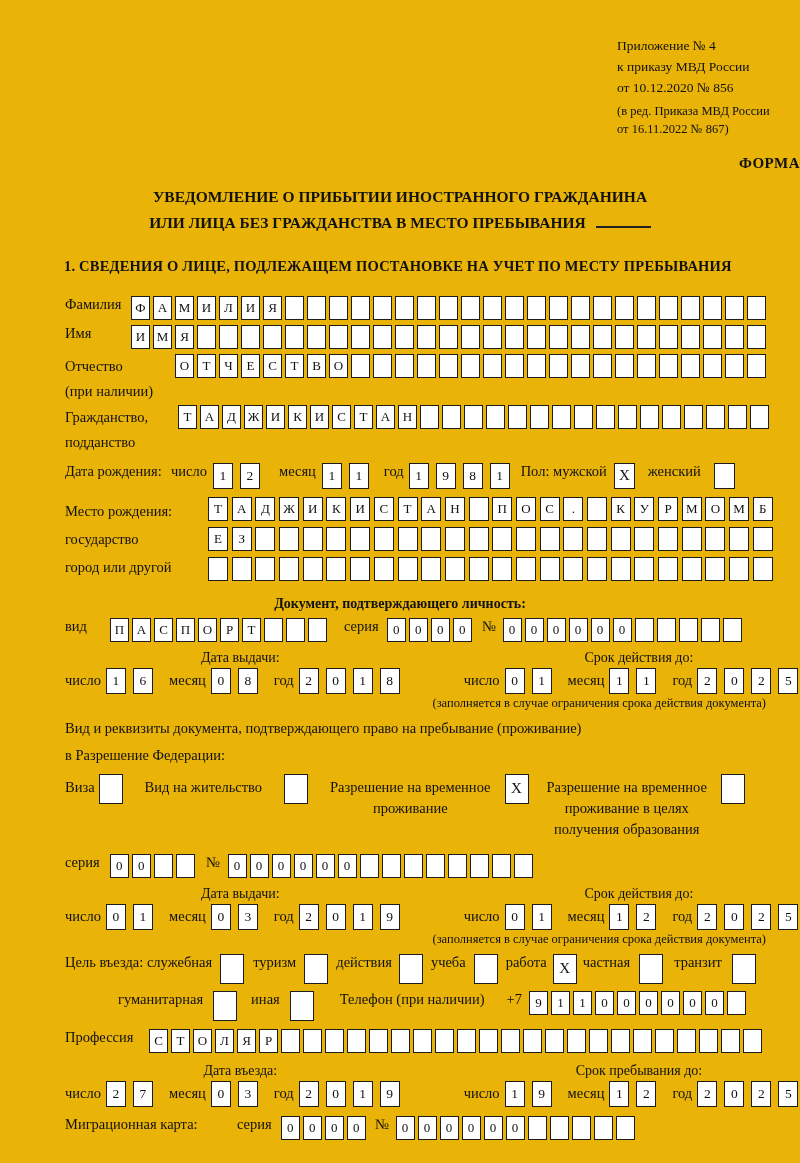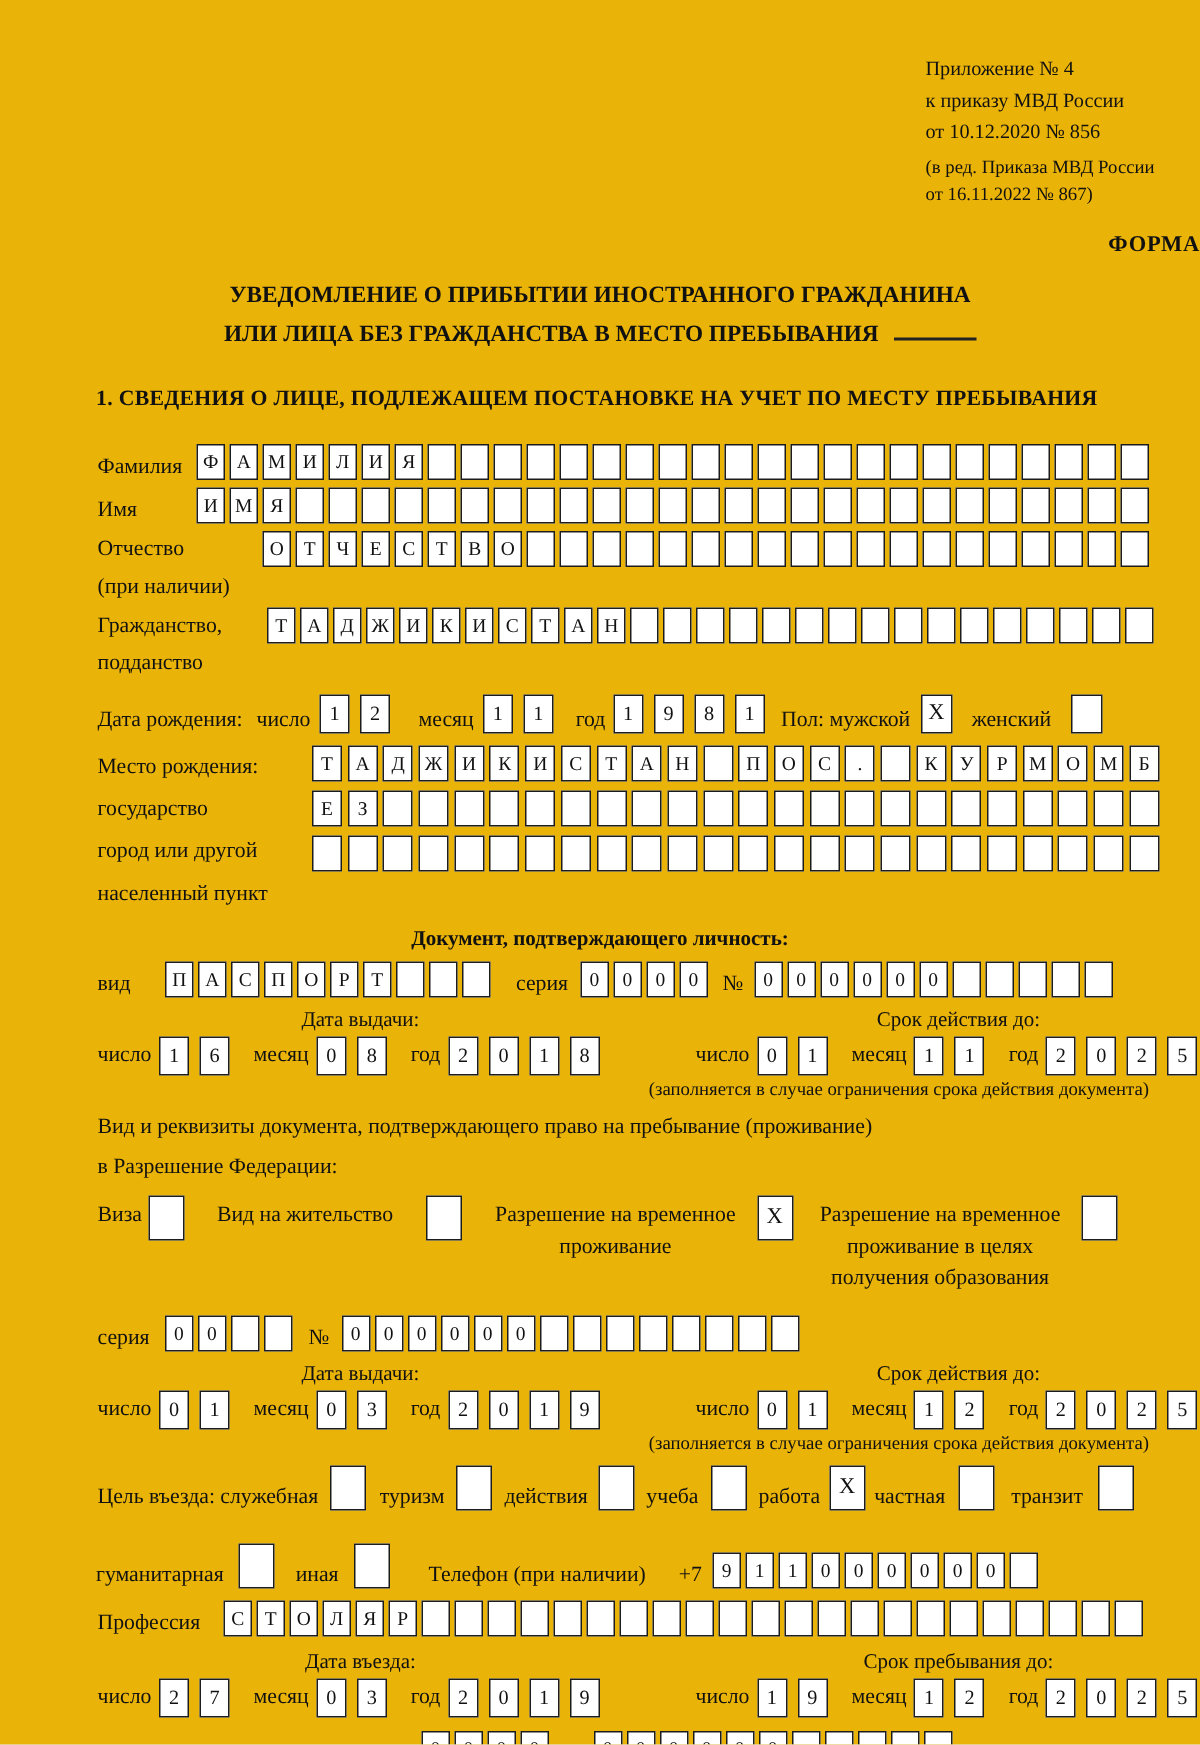--- a/index.html
+++ b/index.html
@@ -10,21 +10,21 @@
   }
   
   .hdr{padding:36px 0 0 617px;font-size:13.5px;line-height:1.55;}
   .hdr .amend{font-size:12.5px;line-height:1.45;margin-top:3px;}
   .forma{font-weight:bold;font-size:15px;text-align:right;margin-top:17px;letter-spacing:.5px;}
   
   .title{font-weight:bold;font-size:15.5px;text-align:center;margin-top:12px;line-height:1.65;}
   .blank-line{display:inline-block;width:55px;border-bottom:2px solid #222;height:14px;margin-left:10px;}
   .sect{font-weight:bold;font-size:14.5px;margin:23px 0 0 64px;letter-spacing:.2px;}
   
-  .row{display:flex;align-items:flex-end;padding-left:65px;box-sizing:border-box;}
+  .row{display:flex;align-items:flex-start;padding-left:65px;box-sizing:border-box;}
   .row--top{align-items:flex-start;}
   .lbl{font-size:14.5px;flex:none;}
   .cells{display:flex;flex:none;}
   .cbox{
     width:19px;height:24px;box-sizing:border-box;border:1.6px solid #1c1c1c;background:#fff;
     display:flex;align-items:center;justify-content:center;
     font-size:13px;margin-right:3px;flex:none;
   }
   .cells--date .cbox{width:20px;height:26px;margin-right:7px;font-size:13.5px;}
   .cells--wide .cbox{width:20px;margin-right:3.7px;}
@@ -236,21 +236,20 @@
     <div class="checkbox checkbox--sex">X</div>
     <div class="lbl" style="margin-left:13px;margin-right:13px;">женский</div>
     <div class="checkbox checkbox--sex"></div>
   </div>
 
   <div class="row row--top" style="margin-top:8px;">
     <div class="lbl" style="width:143px;line-height:1.95;">
       <div>Место рождения:</div>
       <div>государство</div>
       <div>город или другой</div>
-      <div>населенный пункт</div>
     </div>
     <div class="stack vgap">
       <div class="cells cells--wide">
           <div class="cbox">Т</div>
           <div class="cbox">А</div>
           <div class="cbox">Д</div>
           <div class="cbox">Ж</div>
           <div class="cbox">И</div>
           <div class="cbox">К</div>
           <div class="cbox">И</div>
@@ -522,21 +521,21 @@
     <div class="lbl" style="margin-left:8px;">учеба</div>
     <div class="checkbox" style="margin-left:8px;"></div>
     <div class="lbl" style="margin-left:8px;">работа</div>
     <div class="checkbox" style="margin-left:6px;">X</div>
     <div class="lbl" style="margin-left:6px;">частная</div>
     <div class="checkbox" style="margin-left:9px;"></div>
     <div class="lbl" style="margin-left:11px;">транзит</div>
     <div class="checkbox" style="margin-left:10px;"></div>
   </div>
 
-  <div class="row" style="margin-top:22px;padding-left:64px;">
+  <div class="row" style="margin-top:7px;padding-left:118px;">
     <div class="lbl">гуманитарная</div>
     <div class="checkbox" style="margin-left:10px;"></div>
     <div class="lbl" style="margin-left:14px;">иная</div>
     <div class="checkbox" style="margin-left:10px;"></div>
     <div class="lbl" style="margin-left:26px;">Телефон (при наличии)</div>
     <div class="lbl" style="margin-left:22px;margin-right:7px;">+7</div>
     <div class="cells">
         <div class="cbox">9</div>
         <div class="cbox">1</div>
         <div class="cbox">1</div>

